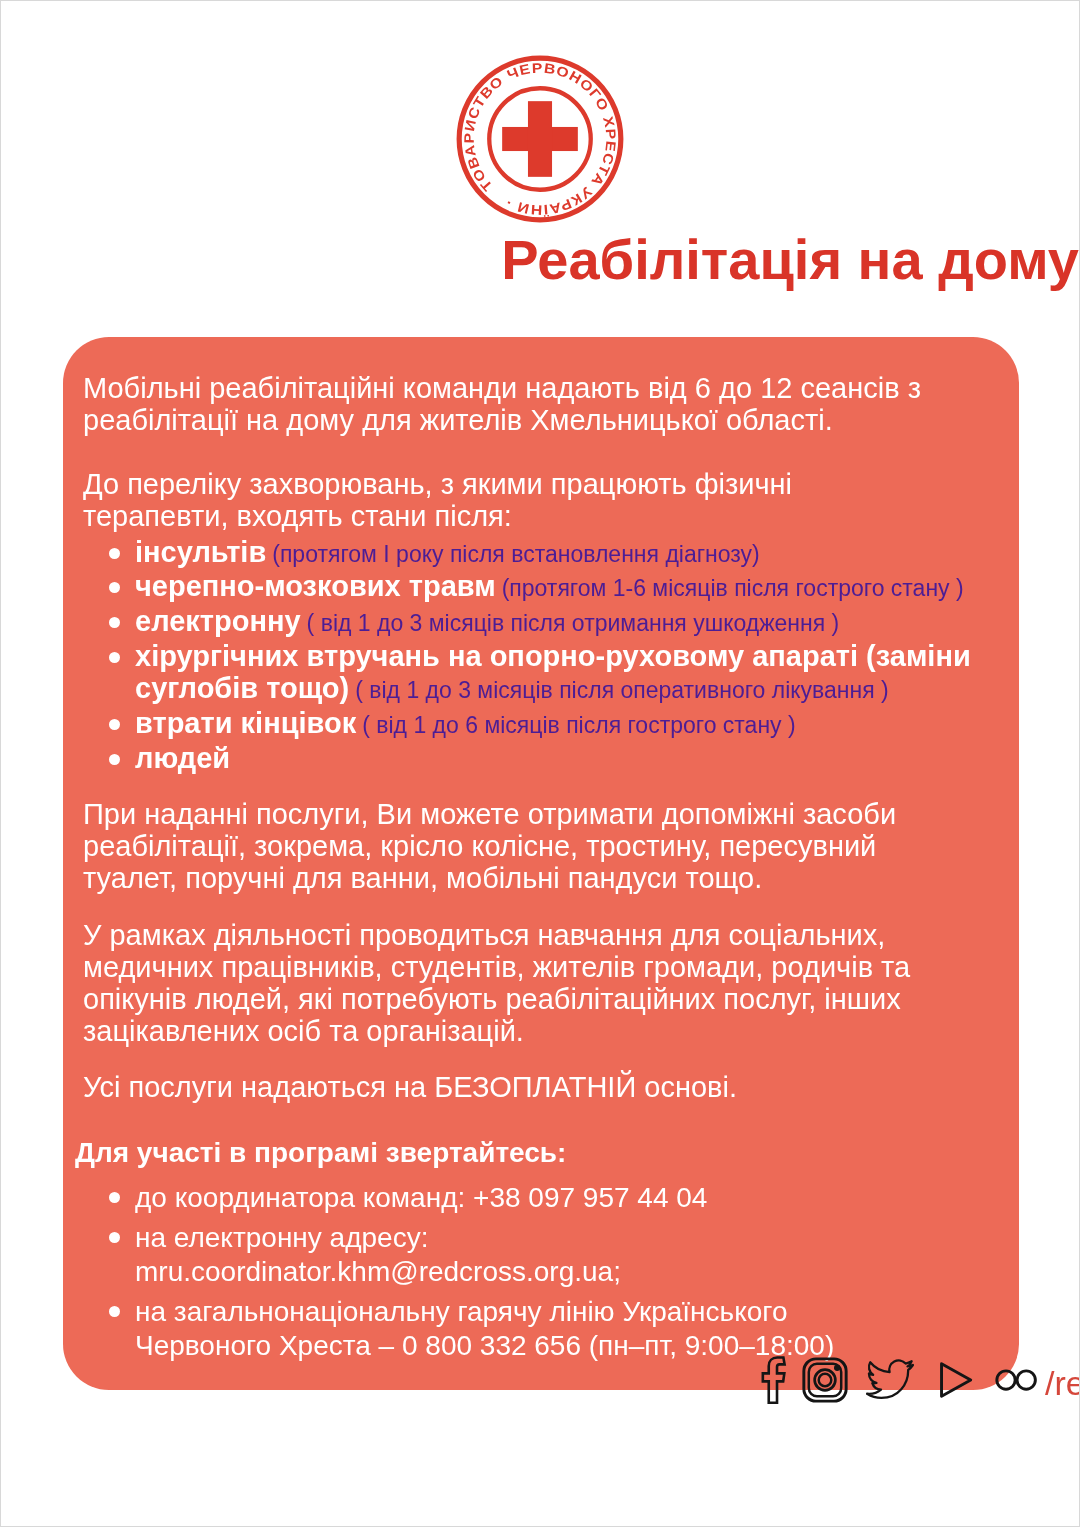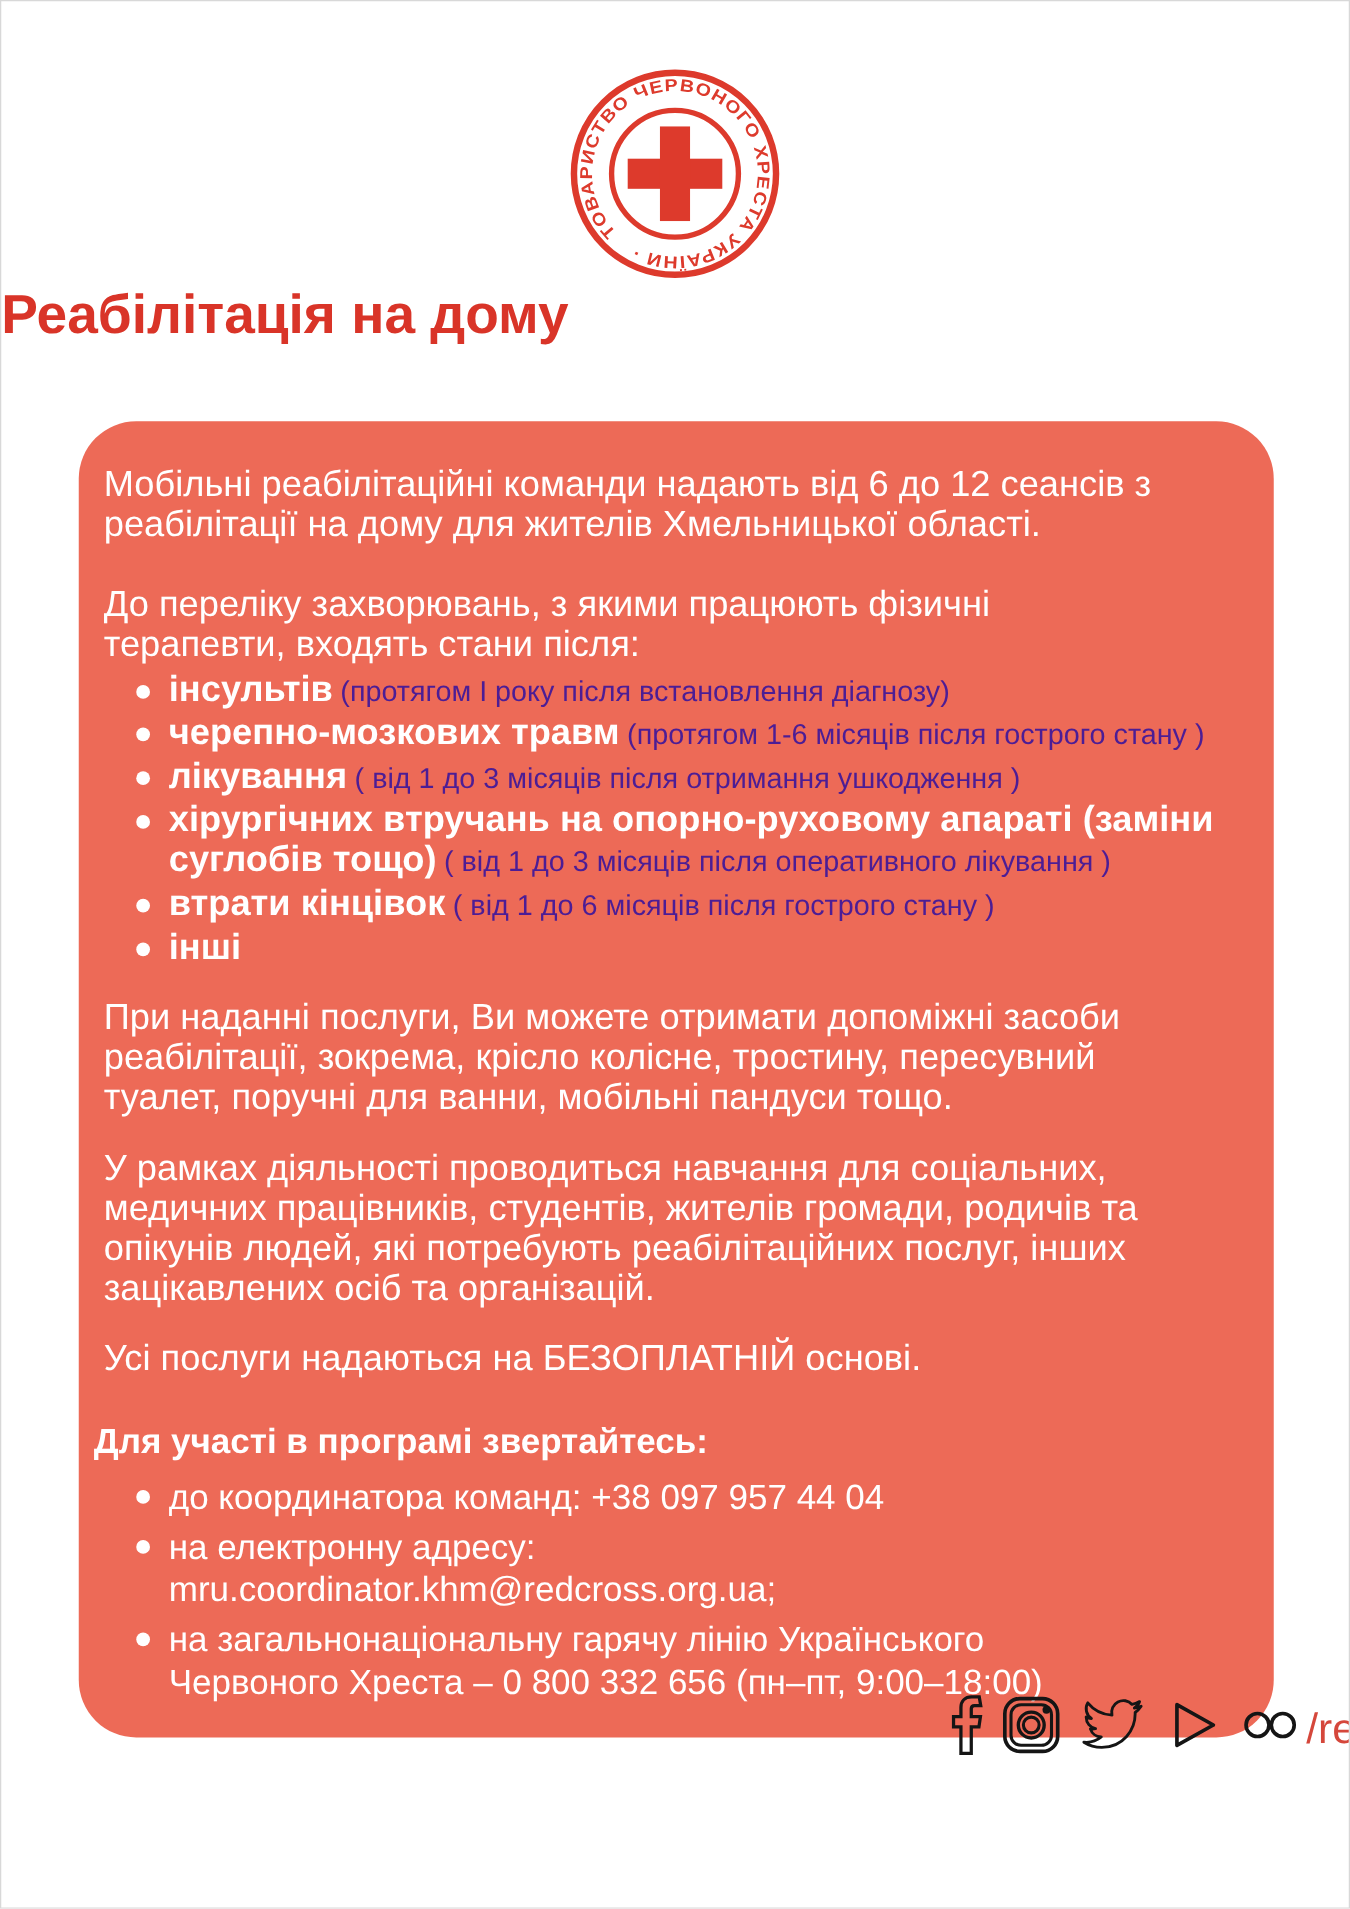--- a/index.html
+++ b/index.html
@@ -9,21 +9,21 @@
     position:relative; width:1080px; height:1527px;
     background:#ffffff; overflow:hidden; border:1px solid #d8d8d8;
   }
 
   
   .logo { position:absolute; top:52px; left:50%; transform:translateX(-50%); }
 
   
   .title {
     position:absolute; top:226px; left:0; width:100%;
-    text-align:left; font-size:44px; font-weight:bold;
+    text-align:right; font-size:56px; font-weight:bold;
     color:#d93428; letter-spacing:0;
   }
 
   
   .card {
     position:absolute; left:62px; top:336px; width:956px; min-height:990px;
     background:#ed6a57; border-radius:46px;
     padding:36px 26px 20px 20px;
     color:#ffffff; font-size:29px; line-height:1.1;
   }
@@ -82,25 +82,25 @@
   <h1 class="title">Реабілітація на дому</h1>
 
   <div class="card">
     <p class="p-intro">Мобільні реабілітаційні команди надають від 6 до 12 сеансів з
 реабілітації на дому для жителів Хмельницької області.</p>
     <p class="p-lead">До переліку захворювань, з якими працюють фізичні
 терапевти, входять стани після:</p>
     <ul class="blist cond-list" id="conditions-list">
         <li><span class="cond-main">інсультів</span><span class="cond-note">(протягом І року після встановлення діагнозу)</span></li>
         <li><span class="cond-main">черепно-мозкових травм</span><span class="cond-note">(протягом 1-6 місяців після гострого стану )</span></li>
-        <li><span class="cond-main">лікування</span><span class="cond-note">( від 1 до 3 місяців після отримання ушкодження )</span></li>
+        <li><span class="cond-main">електронну</span><span class="cond-note">( від 1 до 3 місяців після отримання ушкодження )</span></li>
         <li><span class="cond-main">хірургічних втручань на опорно-руховому апараті (заміни
 суглобів тощо)</span><span class="cond-note">( від 1 до 3 місяців після оперативного лікування )</span></li>
         <li><span class="cond-main">втрати кінцівок</span><span class="cond-note">( від 1 до 6 місяців після гострого стану )</span></li>
-        <li><span class="cond-main">інші</span></li>
+        <li><span class="cond-main">людей</span></li>
       </ul>
     <p class="p-aids">При наданні послуги, Ви можете отримати допоміжні засоби
 реабілітації, зокрема, крісло колісне, тростину, пересувний
 туалет, поручні для ванни, мобільні пандуси тощо.</p>
     <p class="p-train">У рамках діяльності проводиться навчання для соціальних,
 медичних працівників, студентів, жителів громади, родичів та
 опікунів людей, які потребують реабілітаційних послуг, інших
 зацікавлених осіб та організацій.</p>
     <p class="p-free">Усі послуги надаються на БЕЗОПЛАТНІЙ основі.</p>
     <p class="contact-heading">Для участі в програмі звертайтесь:</p>

